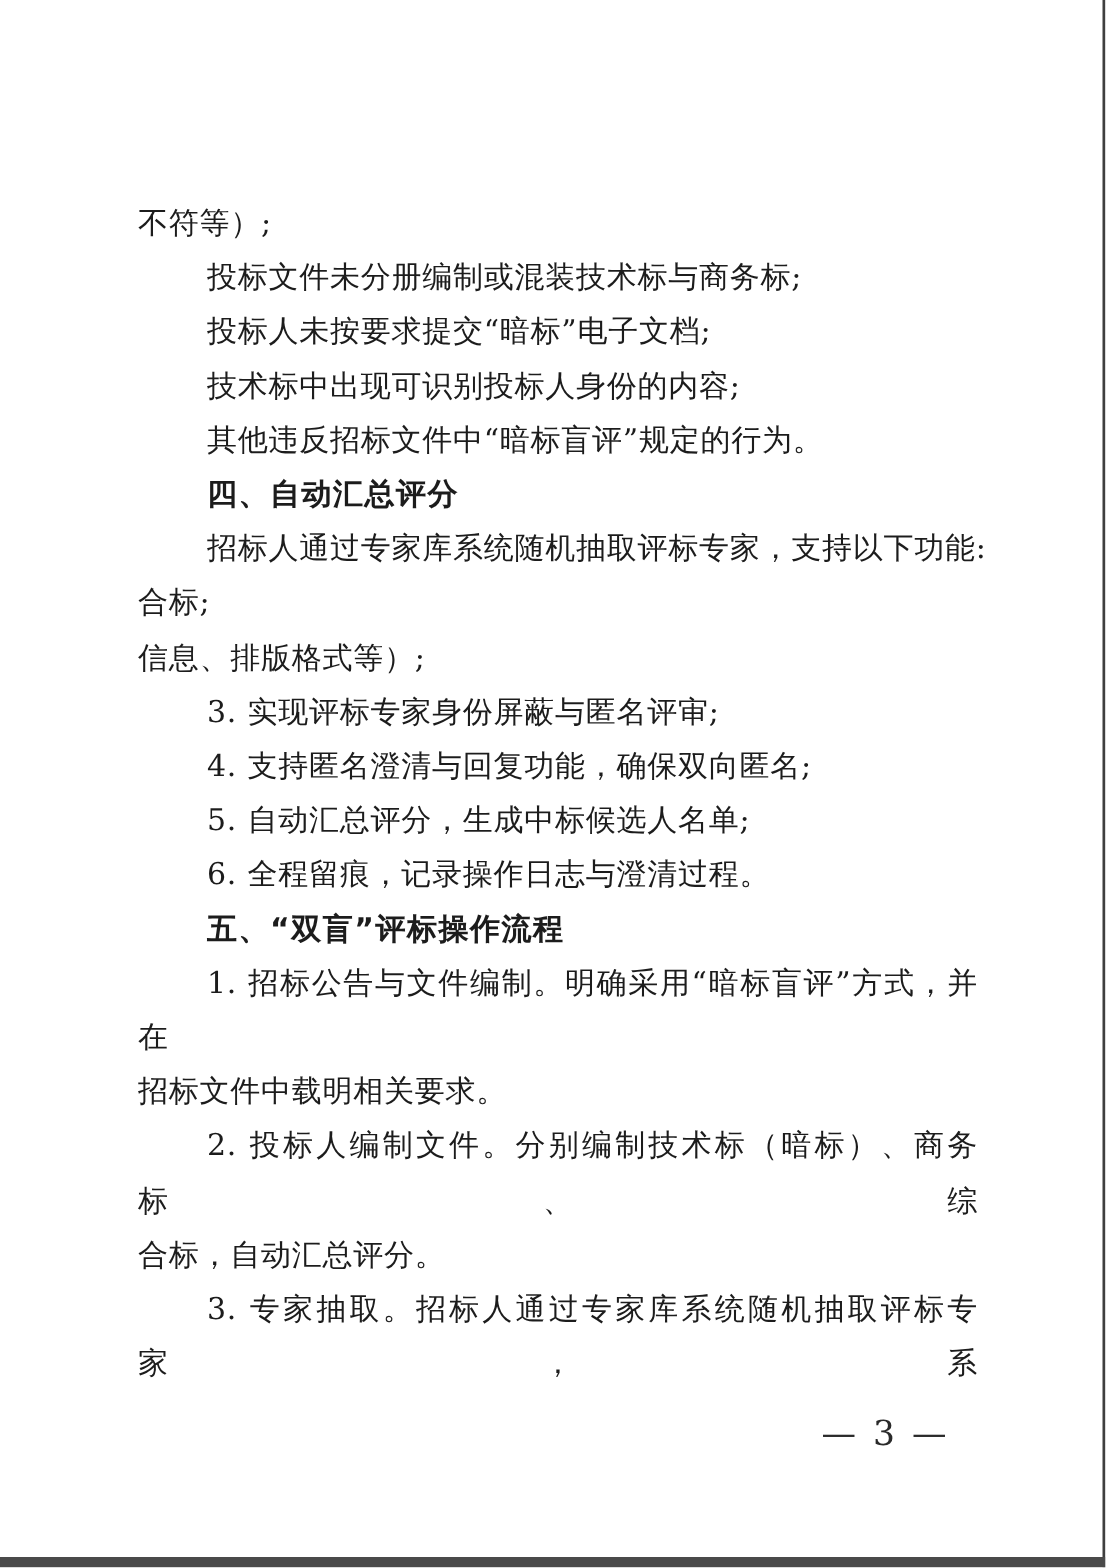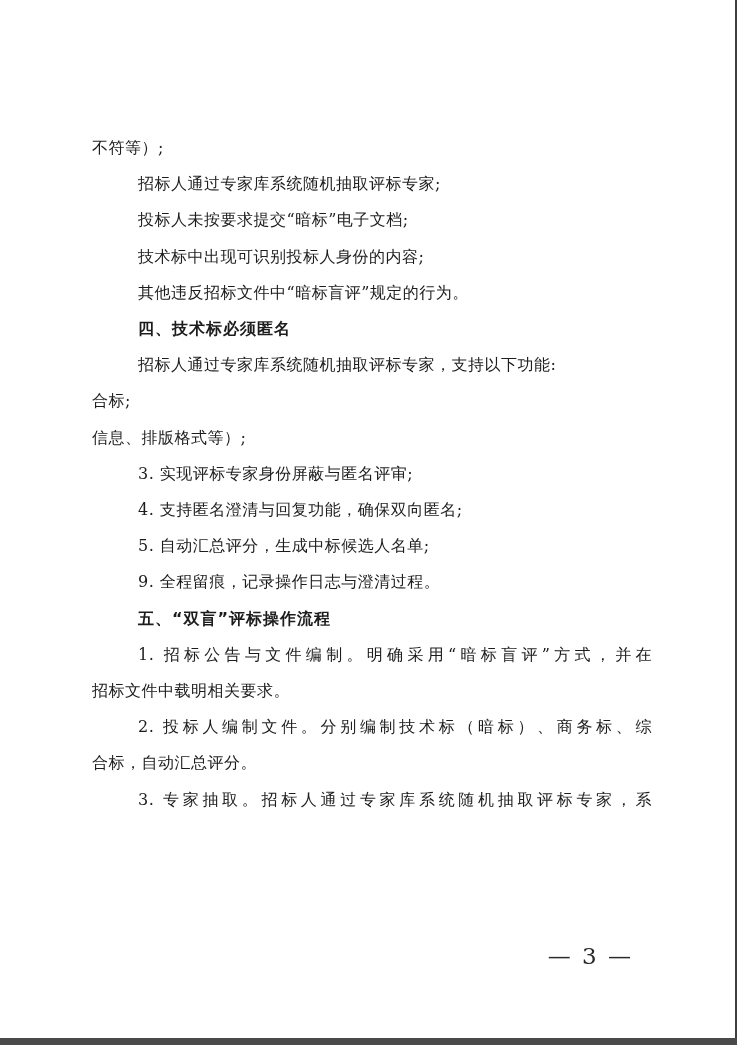--- a/index.html
+++ b/index.html
@@ -17,21 +17,21 @@
     color: #1c1c1c;
   }
   .content {
     position: absolute;
     left: 92px;
     top: 130px;
     width: 560px;
   }
   .line {
     margin: 0;
-    font-size: 16px;
+    font-size: 20px;
     line-height: 36.2px;
     letter-spacing: 0.5px;
     white-space: nowrap;
   }
   .line.indent {
     text-indent: 46px;
   }
   .line.justify {
     white-space: normal;
     text-align: justify;
@@ -66,32 +66,32 @@
     height: 7px;
     background: #4a4a4a;
   }
 </style>
 </head>
 <body>
 
 <div class="page">
   <div class="content" id="doc-lines">
       <p class="line">不符等）;</p>
-      <p class="line indent">招标人通过专家库系统随机抽取评标专家;</p>
+      <p class="line indent">投标文件未分册编制或混装技术标与商务标;</p>
       <p class="line indent">投标人未按要求提交“暗标”电子文档;</p>
       <p class="line indent">技术标中出现可识别投标人身份的内容;</p>
       <p class="line indent">其他违反招标文件中“暗标盲评”规定的行为。</p>
-      <p class="line indent heading">四、技术标必须匿名</p>
+      <p class="line indent heading">四、自动汇总评分</p>
       <p class="line indent">招标人通过专家库系统随机抽取评标专家，支持以下功能:</p>
       <p class="line">合标;</p>
       <p class="line">信息、排版格式等）;</p>
       <p class="line indent">3. 实现评标专家身份屏蔽与匿名评审;</p>
       <p class="line indent">4. 支持匿名澄清与回复功能，确保双向匿名;</p>
       <p class="line indent">5. 自动汇总评分，生成中标候选人名单;</p>
-      <p class="line indent">9. 全程留痕，记录操作日志与澄清过程。</p>
+      <p class="line indent">6. 全程留痕，记录操作日志与澄清过程。</p>
       <p class="line indent heading">五、“双盲”评标操作流程</p>
       <p class="line indent justify">1. 招标公告与文件编制。明确采用“暗标盲评”方式，并在</p>
       <p class="line">招标文件中载明相关要求。</p>
       <p class="line indent justify">2. 投标人编制文件。分别编制技术标（暗标）、商务标、综</p>
       <p class="line">合标，自动汇总评分。</p>
       <p class="line indent justify">3. 专家抽取。招标人通过专家库系统随机抽取评标专家，系</p>
     </div>
   <div class="page-number">— 3 —</div>
   <div class="edge-right"></div>
   <div class="edge-bottom"></div>

